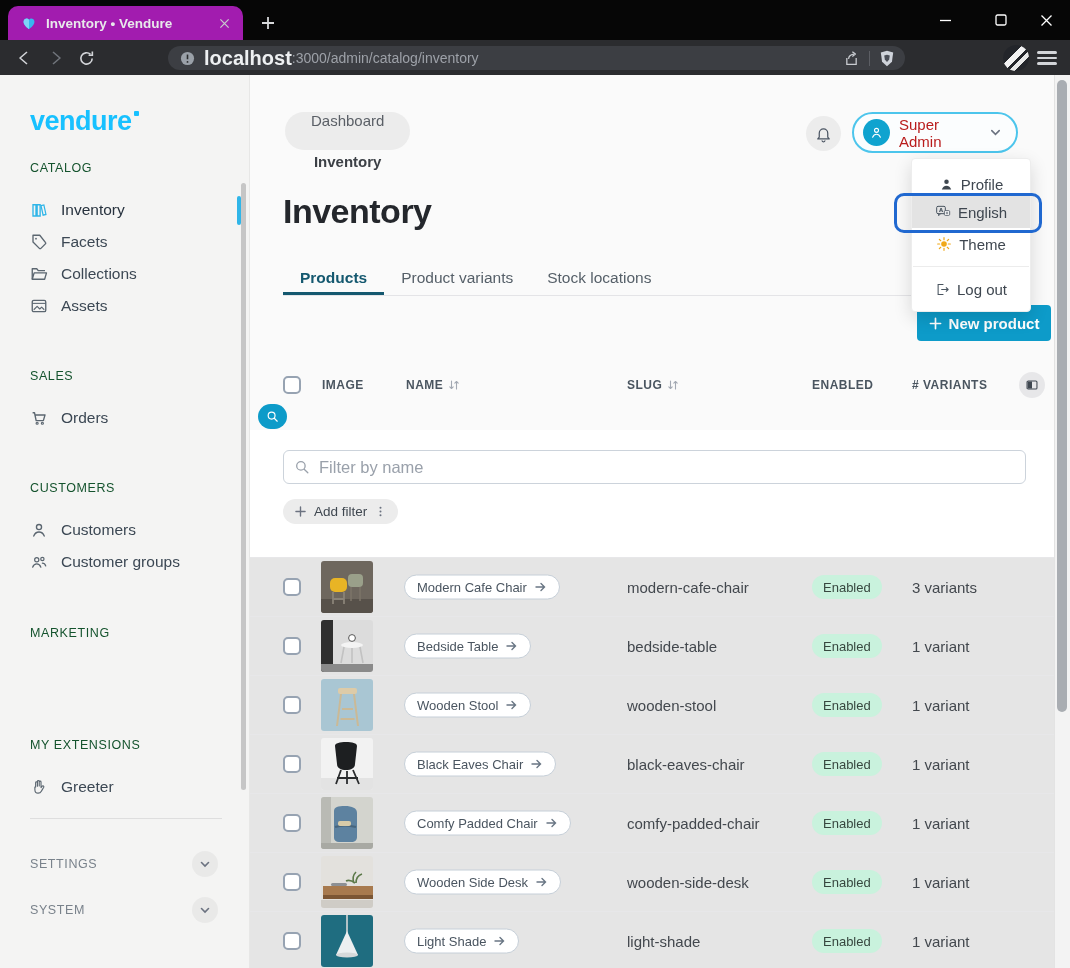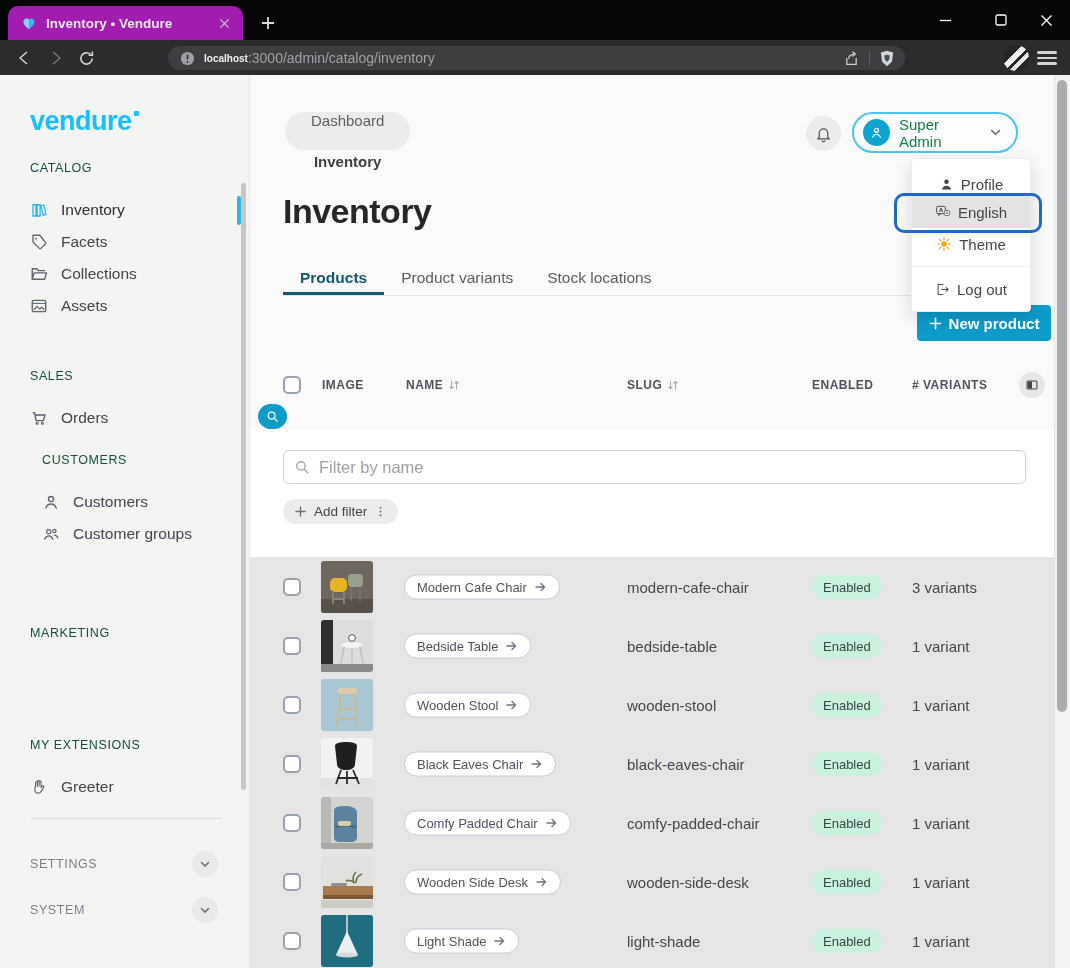--- a/index.html
+++ b/index.html
@@ -13,21 +13,21 @@
   .btab { position:absolute; left:8px; top:6px; width:235px; height:34px; background:#a21caf;
           border-radius:10px 10px 0 0; display:flex; align-items:center; padding:0 10px 0 13px; gap:9px; }
   .btab-title { font-size:13.5px; color:#e8e9eb; font-weight:700; flex:1; white-space:nowrap; overflow:hidden; }
   .tab-close { width:18px; height:18px; display:flex; align-items:center; justify-content:center; color:#c7c9cd; }
   .newtab { position:absolute; left:255px; top:10px; width:26px; height:26px; display:flex; align-items:center; justify-content:center; }
   .winbtn { position:absolute; top:6px; width:30px; height:28px; display:flex; align-items:center; justify-content:center; }
   .toolbar { position:absolute; left:0; top:40px; width:1070px; height:35px; background:#2b2c2f; }
   .navbtn { position:absolute; top:48px; width:20px; height:20px; display:flex; align-items:center; justify-content:center; }
   .urlbar { position:absolute; left:168px; top:46px; width:737px; height:24px; background:#3c3e43; border-radius:12px;
             display:flex; align-items:center; padding:0 10px 0 12px; }
-  .url-host { font-size:10px; color:#eef0f2; font-weight:700; }
+  .url-host { font-size:20px; color:#eef0f2; font-weight:700; }
   .url-rest { font-size:14px; color:#9da1a8; }
   .url-spacer { flex:1; }
   .url-sep { width:1px; height:15px; background:#5c5e64; margin:0 9px; }
   .avatar-stripes { position:absolute; left:1003px; top:45px; width:26px; height:26px; border-radius:50%;
       background:linear-gradient(135deg,#23252a 0 38%,#f2f2f2 38% 52%,#23252a 52% 60%,#e9e9e9 60% 72%,#23252a 72% 100%); }
   .hamburger { position:absolute; left:1037px; top:48px; width:20px; height:20px; display:flex; flex-direction:column; justify-content:center; gap:3px; }
   .hamburger i { display:block; height:2.4px; background:#d3d5d9; border-radius:2px; }
 
   
   .sidebar { position:absolute; left:0; top:75px; width:250px; height:893px; background:#f4f4f3; border-right:1px solid #e7e7e6; }
@@ -48,21 +48,21 @@
   
   .breadcrumb { position:absolute; left:285px; top:112px; height:38px; background:#ececec; border-radius:19px;
                 display:flex; align-items:center; gap:12px; padding:0 26px;flex-direction:column; }
   .bc-root { font-size:15px; color:#5a5f66; }
   .bc-cur { font-size:15px; color:#3c4046; font-weight:700; }
   .bell-btn { position:absolute; left:806px; top:116px; width:35px; height:35px; border-radius:50%; background:#ececec;
               display:flex; align-items:center; justify-content:center; }
   .user-pill { position:absolute; left:852px; top:112px; width:166px; height:41px; border:2px solid #4cc5ec; border-radius:21px;
                background:#fbfdfe; display:flex; align-items:center; gap:9px; padding:0 14px 0 9px; }
   .user-avatar { width:27px; height:27px; border-radius:50%; background:#0fa3cf; display:flex; align-items:center; justify-content:center; }
-  .user-name { font-size:15px; color:#15803d; flex:1; }
+  .user-name { font-size:15px; color:#b91c1c; flex:1; }
 
   
   .menu-panel { position:absolute; left:911px; top:158px; width:120px; height:154px; background:#fff; border:1px solid #ededed;
                 border-radius:4px; box-shadow:0 6px 18px rgba(0,0,0,.14); z-index:40; }
   .menu-item { position:absolute; left:0; width:100%; display:flex; align-items:center; justify-content:center; gap:7px;
                font-size:15px; color:#3f4750; }
   .menu-item.hl { background:#e3e3e3; }
   .menu-divider { position:absolute; left:1px; right:1px; top:107px; height:1px; background:#ececec; }
   .focus-ring { position:absolute; left:-18px; top:34px; width:148px; height:40px; border:3px solid #2068d0; border-radius:10px;
                 z-index:41; pointer-events:none; }
@@ -233,21 +233,21 @@
     <div class="nav-item">
       <svg width="18" height="18" viewBox="0 0 24 24">
         <path d="M3.5 5H6l2.2 10.5h9.6L20 8H7" fill="none" stroke="#5b6670" stroke-width="1.8" stroke-linejoin="round"></path>
         <circle cx="9.5" cy="19" r="1.4" fill="none" stroke="#5b6670" stroke-width="1.5"></circle>
         <circle cx="16.5" cy="19" r="1.4" fill="none" stroke="#5b6670" stroke-width="1.5"></circle>
       </svg>
       <span>Orders</span>
     </div>
   </div>
 
-  <div class="side-sec" style="top:452px;margin-left:12px;">
+  <div class="side-sec" style="top:480px;">
     <div class="side-label">CUSTOMERS</div>
     <div class="nav-item">
       <svg width="18" height="18" viewBox="0 0 24 24">
         <circle cx="12" cy="8" r="3.4" fill="none" stroke="#5b6670" stroke-width="1.8"></circle>
         <path d="M5 20c1.4-3.6 3.9-5.3 7-5.3s5.6 1.7 7 5.3" fill="none" stroke="#5b6670" stroke-width="1.8" stroke-linecap="round"></path>
       </svg>
       <span>Customers</span>
     </div>
     <div class="nav-item">
       <svg width="18" height="18" viewBox="0 0 24 24">

